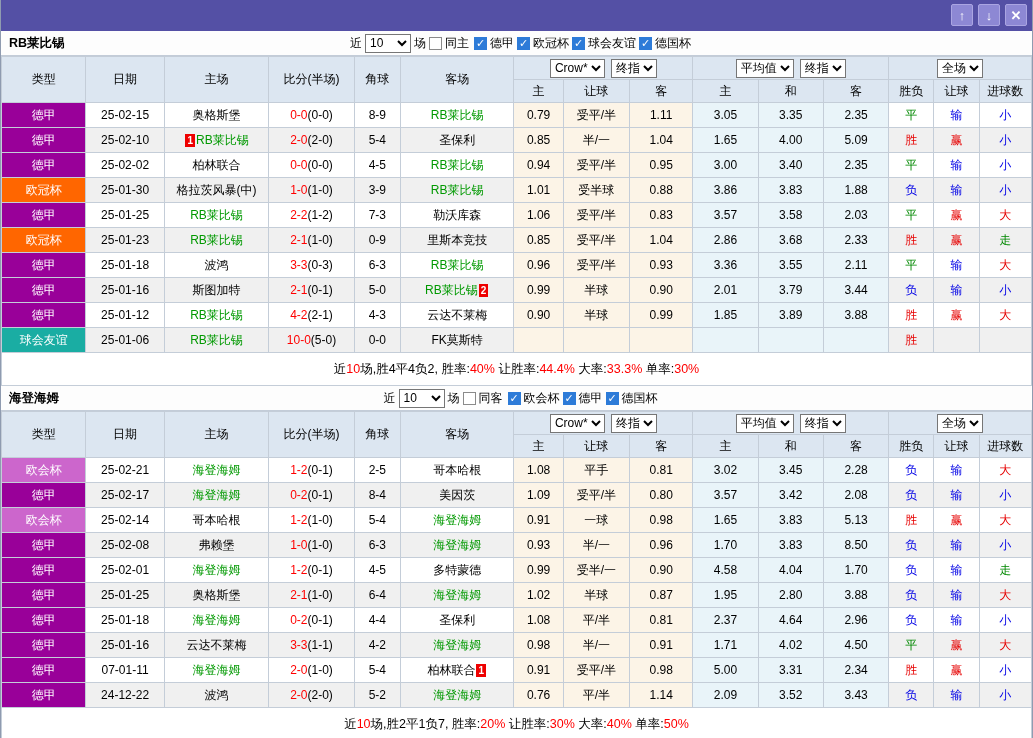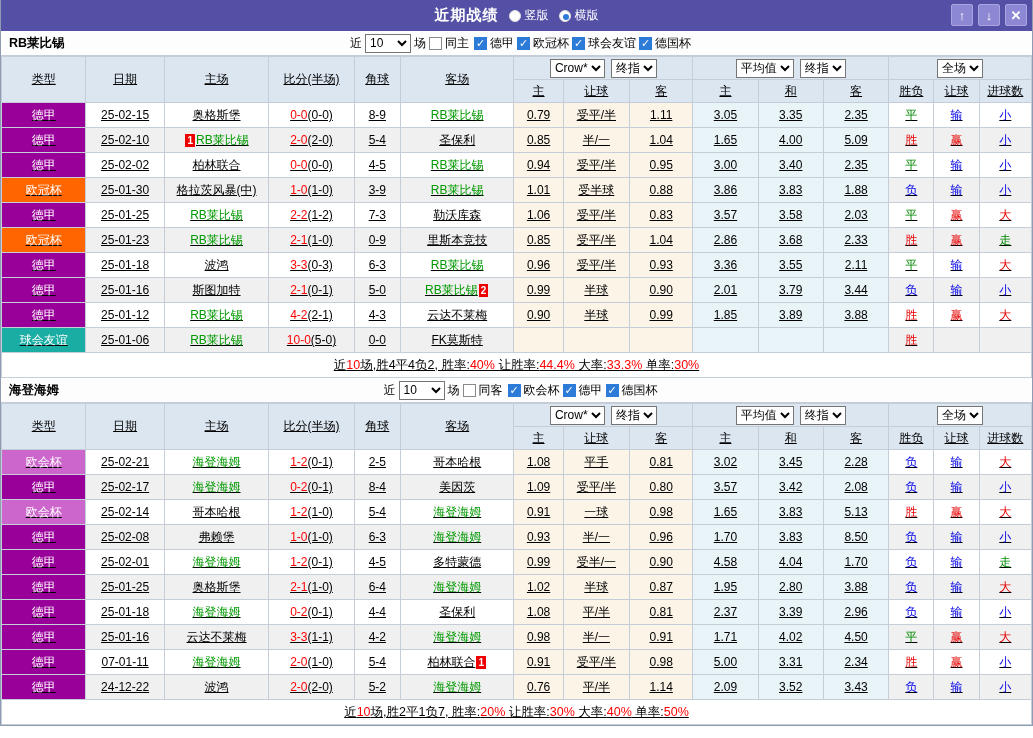--- a/index.html
+++ b/index.html
@@ -56,59 +56,48 @@
     border:1px solid #8a8a8a; position:relative; vertical-align:middle; cursor:pointer;
   }
   .cbox.checked { background:#2d7bd8; border-color:#2d7bd8; }
   .cbox.checked::after {
     content:"\2713"; position:absolute; left:1px; top:-1px;
     color:#fff; font-size:11px; font-weight:bold;
   }
   .leagues { display:inline-flex; align-items:center; gap:3px; margin-left:2px; }
 
   
-  table.stats { width:100%; border-collapse:collapse; table-layout:fixed;text-decoration:underline; }
+  table.stats { width:100%; border-collapse:collapse; table-layout:fixed; }
   table.stats th, table.stats td {
     border:1px solid #c4cdd8; text-align:center; overflow:hidden; white-space:nowrap;
   }
   table.stats th {
     background:#dce6f1; font-weight:normal; height:23px; font-size:12px;
   }
   th.sel-cell { background:#dce6f1; }
   th.sel-cell select { margin:0 3px; }
   td { height:25px; background:#fff; }
   tr.data-row:nth-child(even) td:not(.odd-bg):not(.eu-bg) { background:#f0f0f0; }
   td.odd-bg { background:#fcf4e7; }
   td.eu-bg  { background:#e9f4f9; }
   .hl { color:#009900; }
   .ft-score { color:#ff0000; }
   .ht-score { color:#000; }
   .num-badge {
     display:inline-block; background:#ee0000; color:#fff;
     font-size:10px; line-height:13px; padding:0 2px; margin:0 1px; font-weight:bold;
   }
-  td.summary { height:25px; background:#fff; font-size:12.5px; }
+  td.summary { height:33px; background:#fff; font-size:12.5px; }
   td.summary .red { color:#ff0000; }
 </style>
 </head>
 <body>
 
 <div class="window">
   <div class="titlebar">
-    <div class="tb-center">
-      <span class="tb-title">近期战绩</span>
-      <span class="radio">
-        <span class="rdot"></span>
-        <span>竖版</span>
-      </span>
-      <span class="radio">
-        <span class="rdot checked"></span>
-        <span>横版</span>
-      </span>
-    </div>
     <div class="tb-buttons">
       <button class="tbtn">
           <span>↑</span>
         </button>
       <button class="tbtn">
           <span>↓</span>
         </button>
       <button class="tbtn">
           <span>✕</span>
         </button>
@@ -543,21 +532,21 @@
     <td class="c-type" style="background-color: rgb(153, 0, 153); color: rgb(255, 255, 255);">德甲</td>
     <td class="c-date">25-01-18</td>
     <td class="c-home"><span class="hl">海登海姆</span></td>
     <td class="c-score"><span class="ft-score">0-2</span><span class="ht-score">(0-1)</span></td>
     <td class="c-corner">4-4</td>
     <td class="c-away"><span>圣保利</span></td>
     <td class="odd-bg">1.08</td>
     <td class="odd-bg">平/半</td>
     <td class="odd-bg">0.81</td>
     <td class="eu-bg">2.37</td>
-    <td class="eu-bg">3.39</td>
+    <td class="eu-bg">4.64</td>
     <td class="eu-bg">2.96</td>
     <td class="c-res" style="color: rgb(0, 0, 230);">负</td>
     <td class="c-res" style="color: rgb(0, 0, 230);">输</td>
     <td class="c-res" style="color: rgb(0, 0, 230);">小</td>
   </tr>
 
   <tr class="data-row">
     <td class="c-type" style="background-color: rgb(153, 0, 153); color: rgb(255, 255, 255);">德甲</td>
     <td class="c-date">25-01-16</td>
     <td class="c-home"><span>云达不莱梅</span></td>

